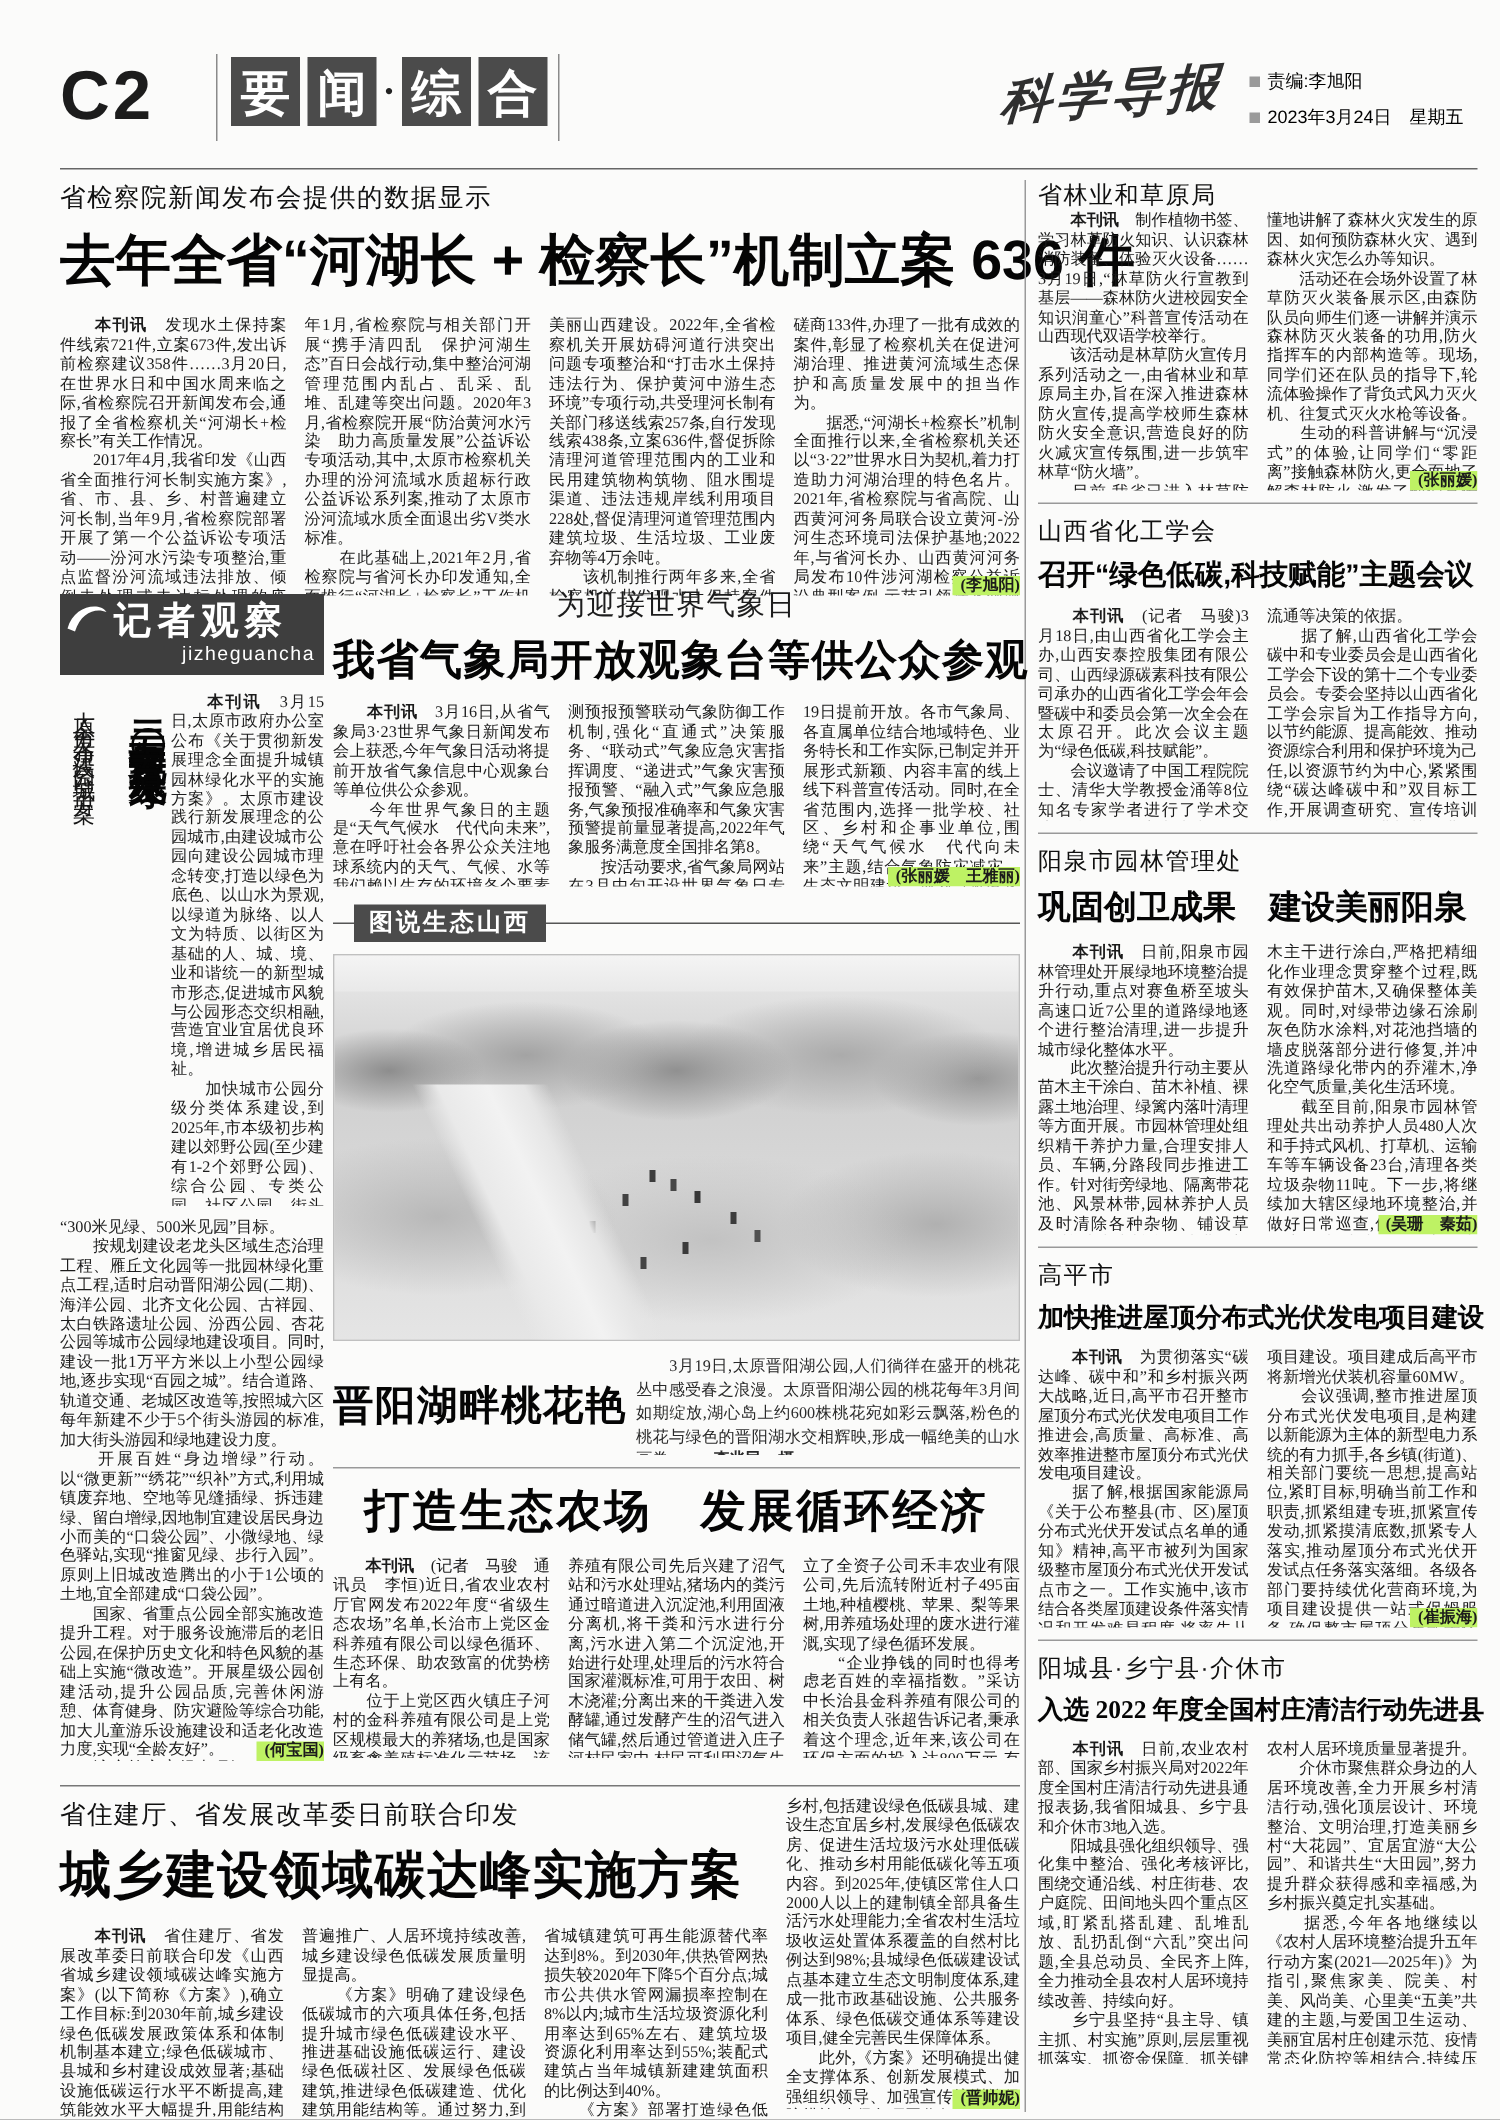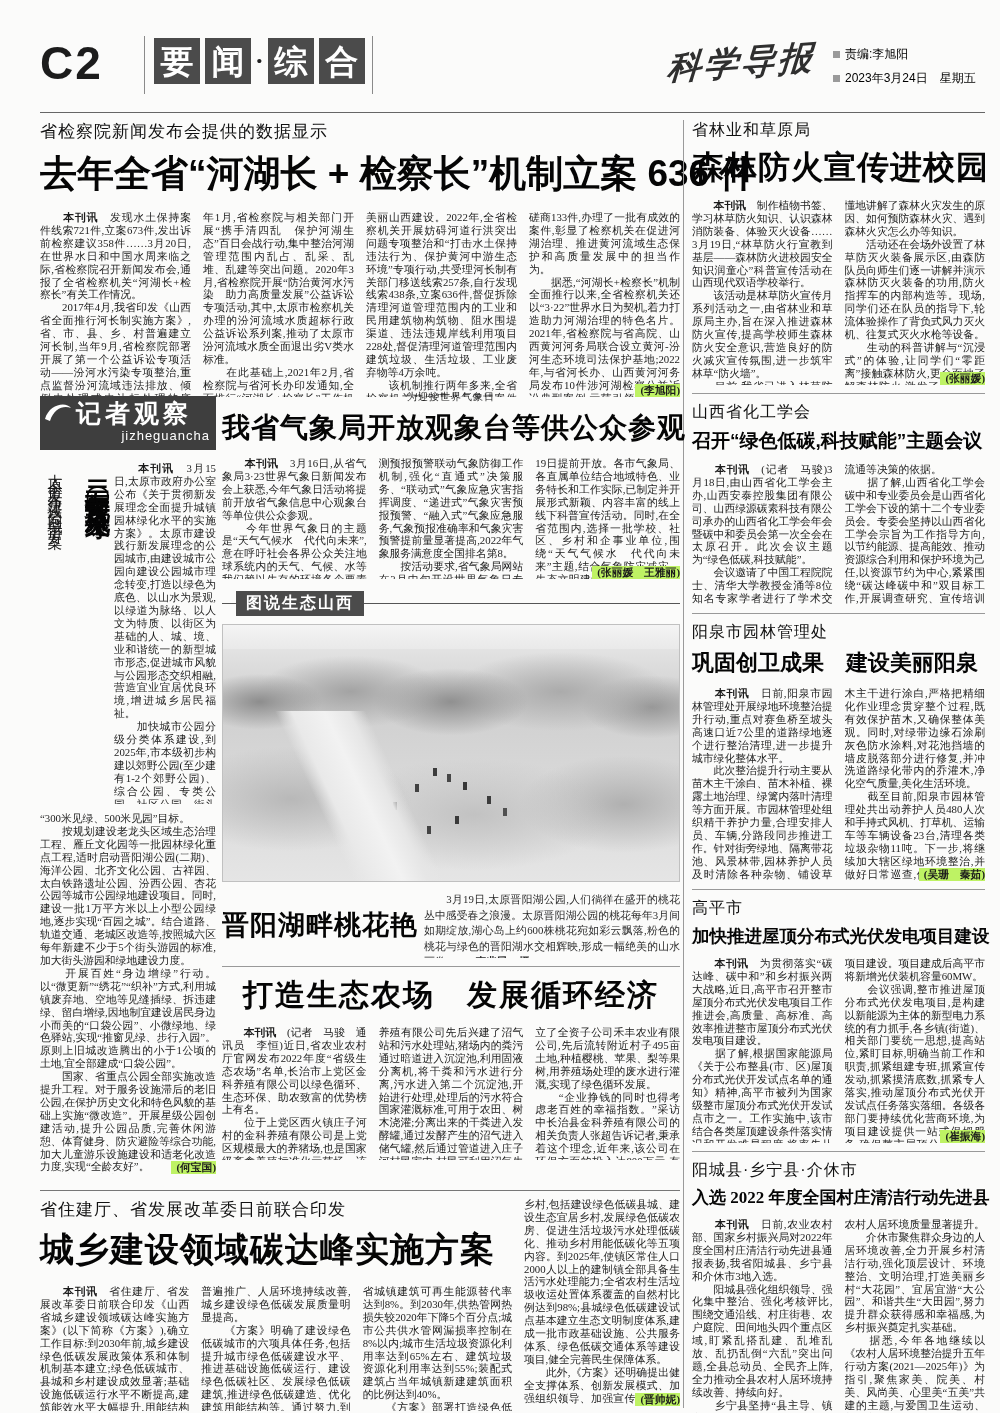--- a/index.html
+++ b/index.html
@@ -61,21 +61,21 @@
   .v-block{display:flex;height:342px;margin-top:12px;}
   .v-kicker{writing-mode:vertical-rl;font-size:15px;font-family:"Liberation Sans",sans-serif;
             letter-spacing:5px;width:24px;color:#151515;}
   .v-headline{writing-mode:vertical-rl;font-size:25px;font-weight:900;letter-spacing:3px;
               width:50px;color:#050505;font-family:"Liberation Serif",serif;}
   .v-body{flex:1;font-size:10.8px;line-height:12.9px;text-align:justify;white-space:pre-line;overflow:hidden;}
   .sb-body{margin-top:8px;height:362px;font-size:10.8px;line-height:12.9px;text-align:justify;
            white-space:pre-line;overflow:hidden;position:relative;}
   
   .middle{position:absolute;left:222px;top:390px;width:458px;}
-  .c-kicker{text-align:center;font-size:10px;font-family:Liberation Mono, monospace;letter-spacing:1px;}
+  .c-kicker{text-align:center;font-size:19px;font-family:Liberation Mono, monospace;letter-spacing:1px;}
   .weather-h{text-align:center;font-size:28px;font-weight:900;margin:5px 0 10px 0;letter-spacing:1px;
              font-family:"Liberation Serif",serif;color:#050505;white-space:nowrap;}
   .weather-b .col{height:122px;}
   .photo-label-row{display:flex;align-items:center;margin:12px 0 8px 0;}
   .pl-line{height:1px;background:#555;width:14px;}
   .pl-line.grow{flex:1;}
   .plabel{background:#4b4b4b;color:#fff;font-family:"Liberation Sans",sans-serif;font-weight:bold;
           font-size:16px;padding:2px 10px;letter-spacing:2px;}
   .photo{position:relative;height:256px;overflow:hidden;border:1px solid #c0c0c0;
     background:
@@ -157,21 +157,20 @@
 　　据悉,“河湖长+检察长”机制全面推行以来,全省检察机关还以“3·22”世界水日为契机,着力打造助力河湖治理的特色名片。2021年,省检察院与省高院、山西黄河河务局联合设立黄河-汾河生态环境司法保护基地;2022年,与省河长办、山西黄河河务局发布10件涉河湖检察公益诉讼典型案例,示范引领涉水领域案件办理工作,宣传节约水资源、保护水环境理念。</span><span class="byline">(李旭阳)</span></div>
     </div>
   </section>
 
   <div class="vdiv"></div>
 
   <aside class="rail">
 
     <section>
       <div class="rk">省林业和草原局</div>
-      <h2 class="rh rh-serif forest-h">森林防火宣传进校园</h2>
       <div class="cols forest-b">
         <div class="col"><b class="tk">　　本刊讯　</b><span>制作植物书签、学习林草防火知识、认识森林消防装备、体验灭火设备……3月19日,“林草防火行宣教到基层——森林防火进校园安全知识润童心”科普宣传活动在山西现代双语学校举行。
 　　该活动是林草防火宣传月系列活动之一,由省林业和草原局主办,旨在深入推进森林防火宣传,提高学校师生森林防火安全意识,营造良好的防火减灾宣传氛围,进一步筑牢林草“防火墙”。
 　　目前,我省已进入林草防火特险期。为了让孩子们更直观地了解森林防火,活动通过播放动画、科普讲座、互动交流等方式,通俗易</span></div>
         <div class="col"><span>懂地讲解了森林火灾发生的原因、如何预防森林火灾、遇到森林火灾怎么办等知识。
 　　活动还在会场外设置了林草防灭火装备展示区,由森防队员向师生们逐一讲解并演示森林防灭火装备的功用,防火指挥车的内部构造等。现场,同学们还在队员的指导下,轮流体验操作了背负式风力灭火机、往复式灭火水枪等设备。
 　　生动的科普讲解与“沉浸式”的体验,让同学们“零距离”接触森林防火,更全面地了解森林防火,激发了他们宣传普及森林防灭火知识、主动预防森林火灾的积极性,孩子们纷纷表示要争当合格的森林小卫士。</span><span class="byline">(张丽媛)</span></div>
       </div>
     </section>
     <div class="rule"></div>

